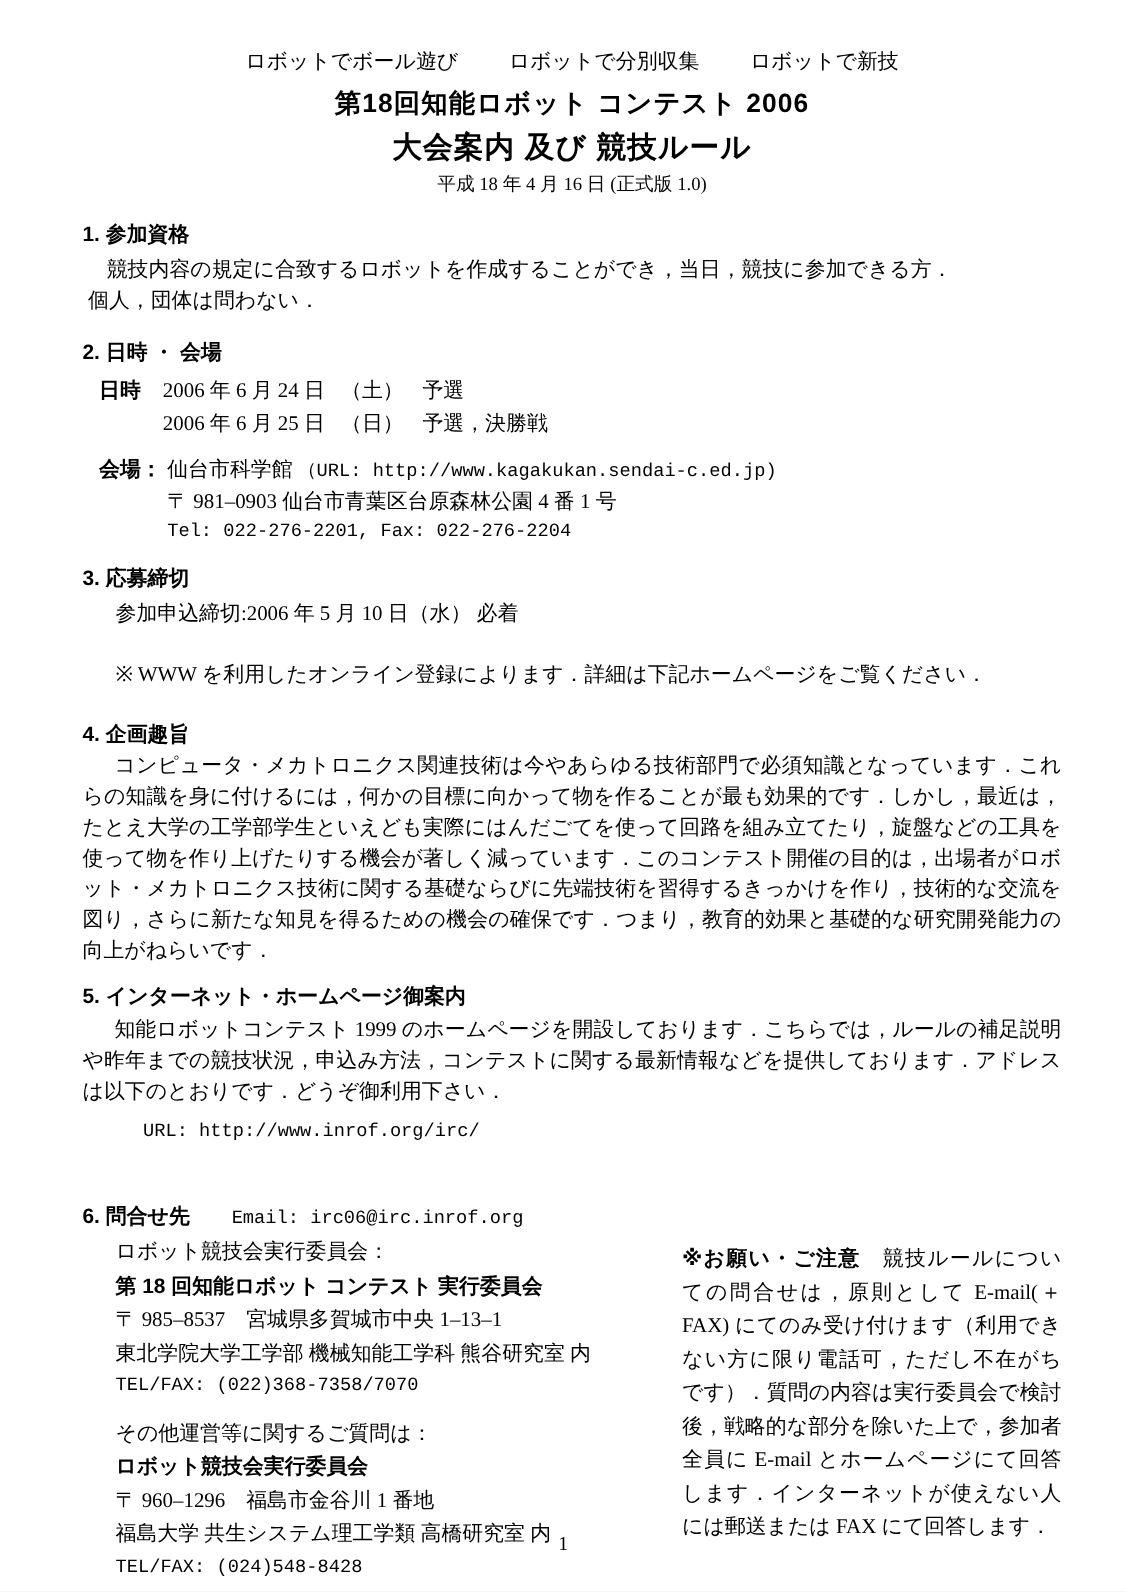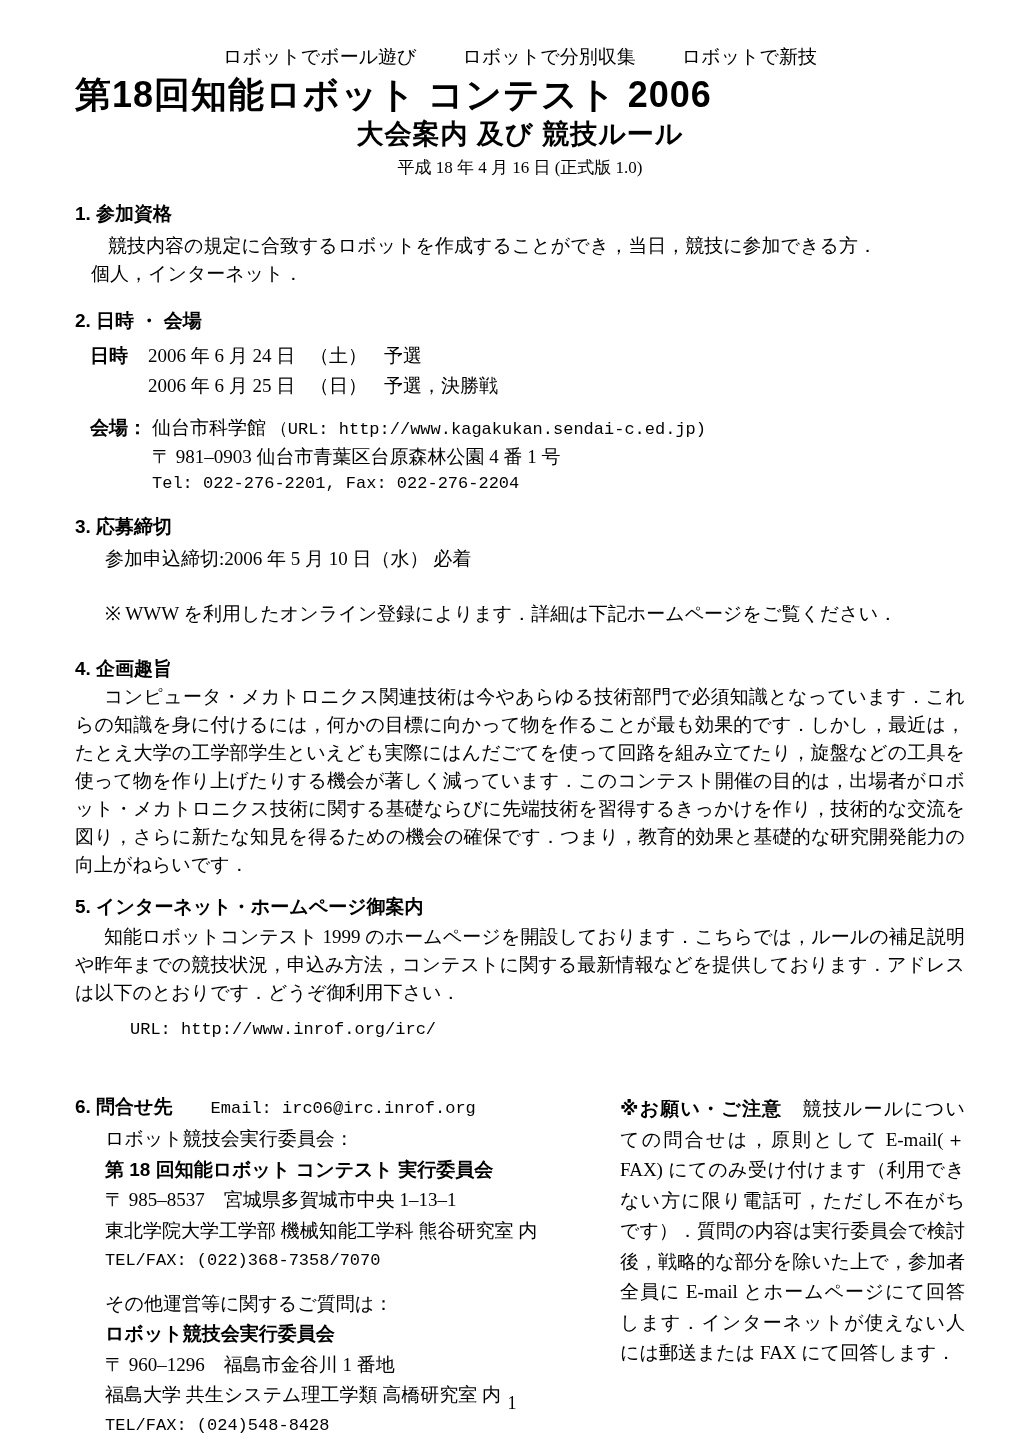--- a/index.html
+++ b/index.html
@@ -15,28 +15,28 @@
     overflow: hidden;
   }
   .content { padding: 46px 59px 0 75px; }
 
   .gothic { font-family: "Liberation Sans", "DejaVu Sans", sans-serif; font-weight: bold; }
   .mono   { font-family: "Liberation Mono", "DejaVu Sans Mono", monospace; font-size: 17px; }
 
   
   .tagline { text-align: center; font-size: 19px; line-height: 22px; white-space: nowrap; }
   .tagline span { margin: 0 23px; }
-  .doc-title { font-size: 36px; line-height: 34px; margin-top: 10px; letter-spacing: 1px; }
+  .doc-title { text-align: center; font-size: 24px; line-height: 34px; margin-top: 10px; letter-spacing: 1px; }
   .doc-subtitle { text-align: center; font-size: 27px; line-height: 32px; margin-top: 6px; letter-spacing: 1px; }
   .doc-version { text-align: center; font-size: 17px; line-height: 20px; margin-top: 8px; }
 
   
   .sec-heading { font-size: 19px; line-height: 24px; margin-top: 0; }
   .s1-head { margin-top: 24px; }
-  .s1-body { margin: 6px 0 0 16px; line-height: 28px; }
+  .s1-body { margin: 6px 0 0 5px; line-height: 28px; }
   .s1-body .first-line { display: block; text-indent: 17px; }
   .s1-body .second-line { display: block; }
 
   .s2-head { margin-top: 21px; }
   .dt-block { margin: 8px 0 0 15px; line-height: 30px; }
   .dt-label { display: inline-block; width: 58px; }
   .dt-date  { display: inline-block; width: 162px; }
   .dt-day   { display: inline-block; width: 74px; }
   .venue-row { display: flex; margin: 13px 0 0 15px; }
   .venue-label { flex: 0 0 62px; line-height: 27px; }
@@ -50,21 +50,21 @@
   .s3-note { margin: 27px 0 0 30px; line-height: 28px; }
 
   .s4-head { margin-top: 29px; }
   .s4-para { margin: 2px 0 0 0; line-height: 28px; text-align: justify; text-indent: 29px; }
 
   .s5-head { margin-top: 16px; }
   .s5-para { margin: 4px 0 0 0; line-height: 28px; text-align: justify; text-indent: 29px; }
   .s5-url { margin: 6px 0 0 55px; line-height: 24px; padding-top: 5px; }
 
   
-  .s6-row { display: flex; margin-top: 50px; }
+  .s6-row { display: flex; margin-top: 50px; align-items: center; }
   .s6-left { flex: 0 0 545px; }
   .s6-right { width: 346px; margin-left: auto; padding-top: 2px; }
   .s6-headline { line-height: 30px; }
   .s6-headline .mono { margin-left: 38px; }
   .contact-block { margin-left: 30px; line-height: 30.5px; }
   .contact-block .cline { display: block; }
   .contact-gap { height: 12px; }
   .notice-para { line-height: 30.5px; text-align: justify; margin: 0; }
 
   .page-number { position: absolute; left: 0; right: 0; top: 1393px; text-align: center; font-size: 18px; }
@@ -78,21 +78,21 @@
     <div class="tagline">
       <span>ロボットでボール遊び</span><span>ロボットで分別収集</span><span>ロボットで新技</span>
     </div>
     <div class="doc-title gothic">第18回知能ロボット コンテスト 2006</div>
     <div class="doc-subtitle gothic">大会案内 及び 競技ルール</div>
     <div class="doc-version">平成 18 年 4 月 16 日 (正式版 1.0)</div>
 
     <div class="sec-heading gothic s1-head">1. 参加資格</div>
     <div class="s1-body">
       <span class="first-line">競技内容の規定に合致するロボットを作成することができ，当日，競技に参加できる方．</span>
-      <span class="second-line">個人，インターネット．</span>
+      <span class="second-line">個人，団体は問わない．</span>
     </div>
 
     <div class="sec-heading gothic s2-head">2. 日時 ・ 会場</div>
     <div class="dt-block">
       <div>
         <span class="dt-label gothic">日時</span><span class="dt-date">2006 年 6 月 24 日</span><span class="dt-day">（土）</span><span>予選</span>
       </div>
       <div>
         <span class="dt-label"></span><span class="dt-date">2006 年 6 月 25 日</span><span class="dt-day">（日）</span><span>予選，決勝戦</span>
       </div>

